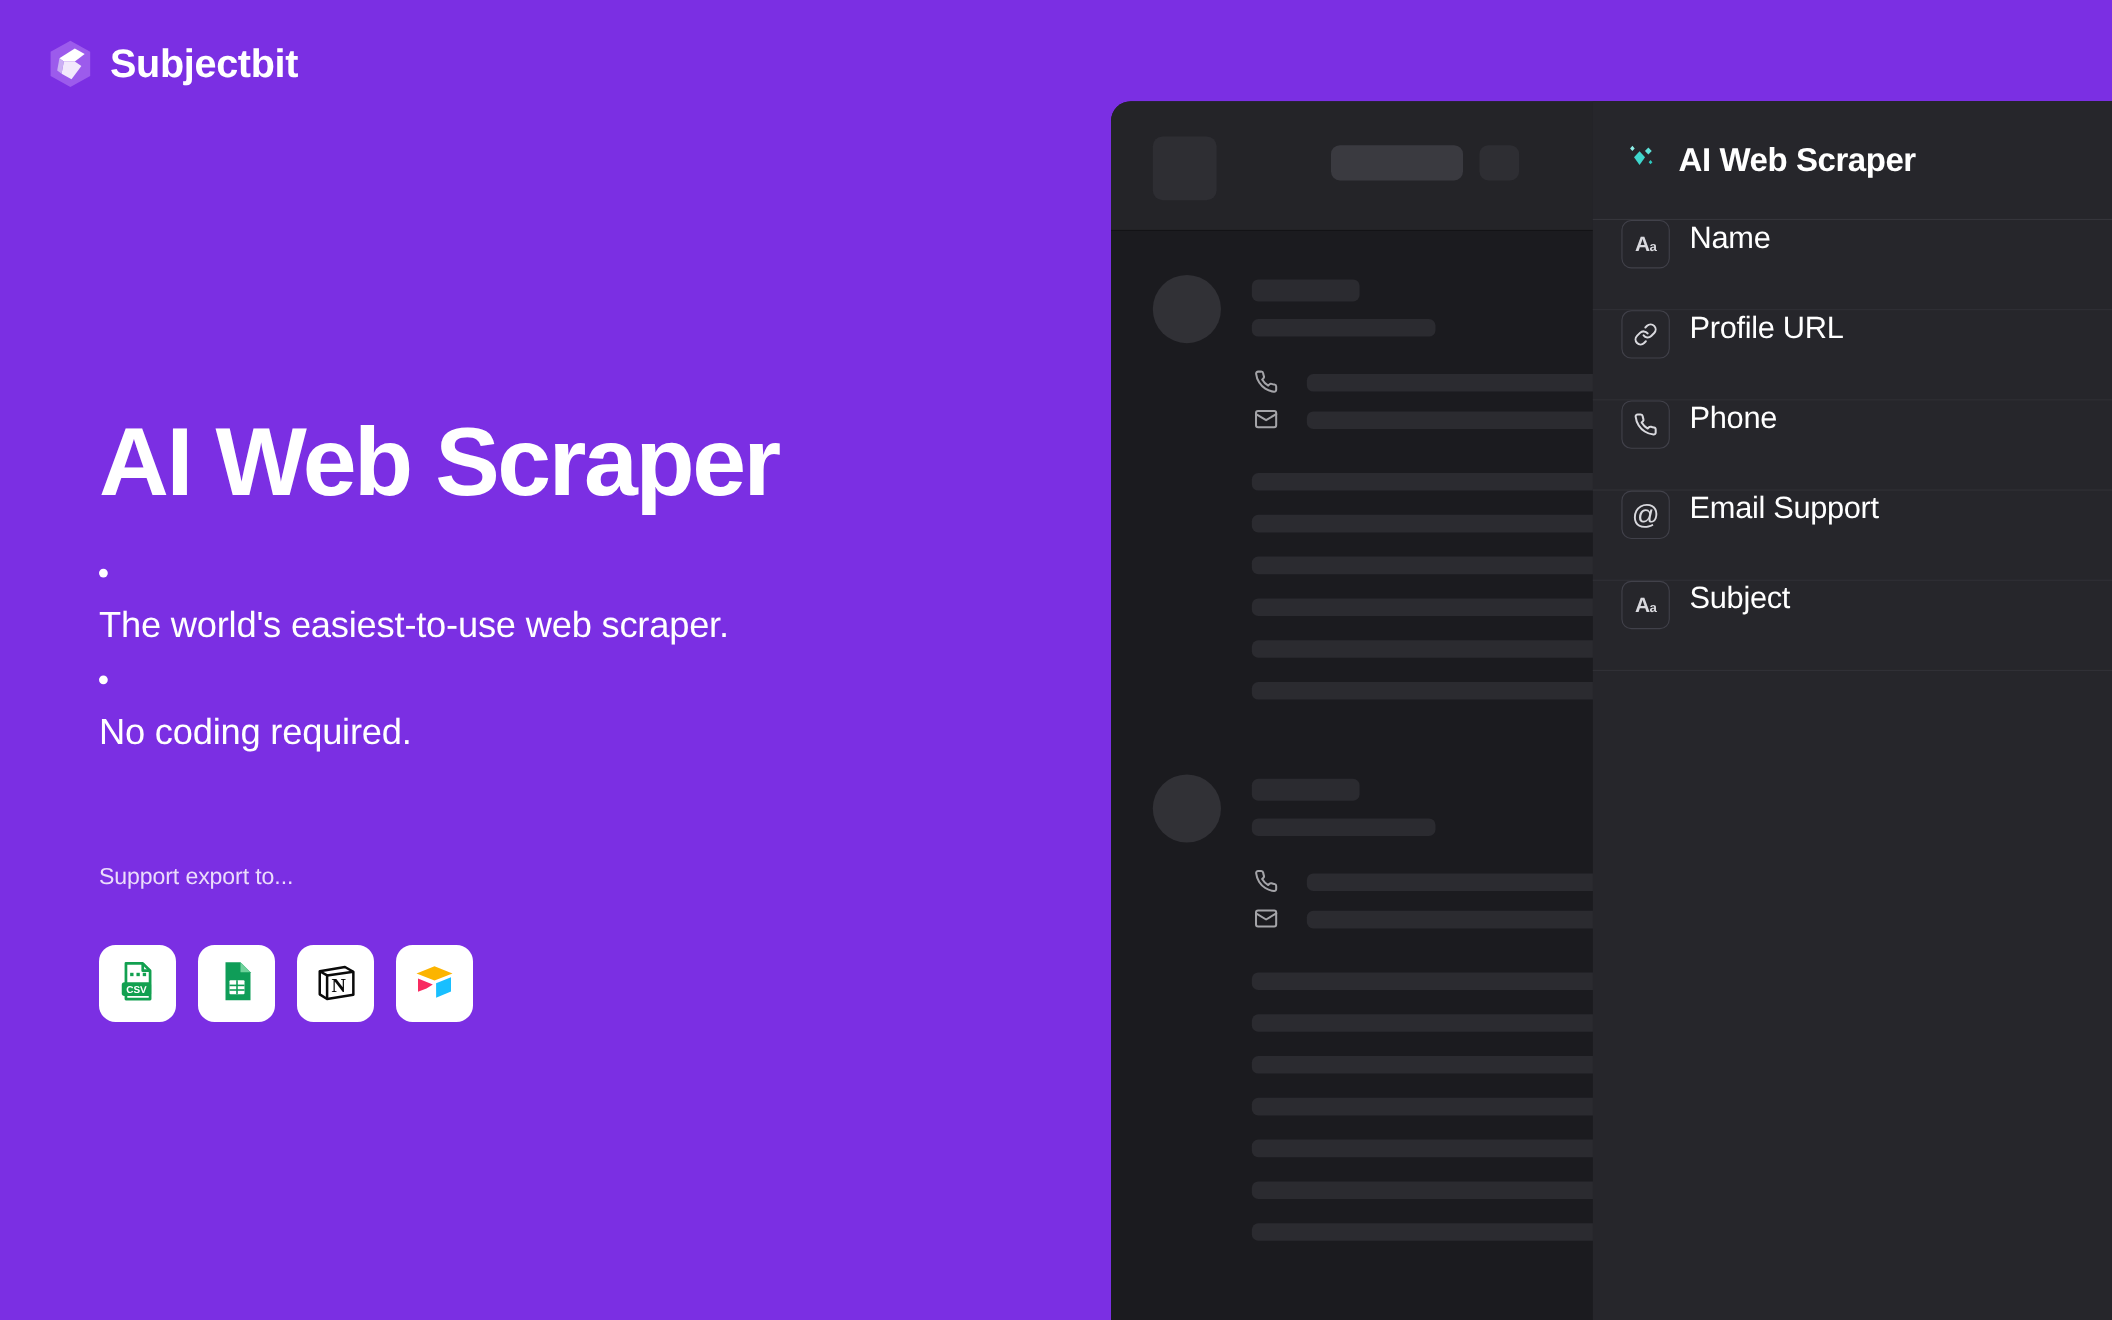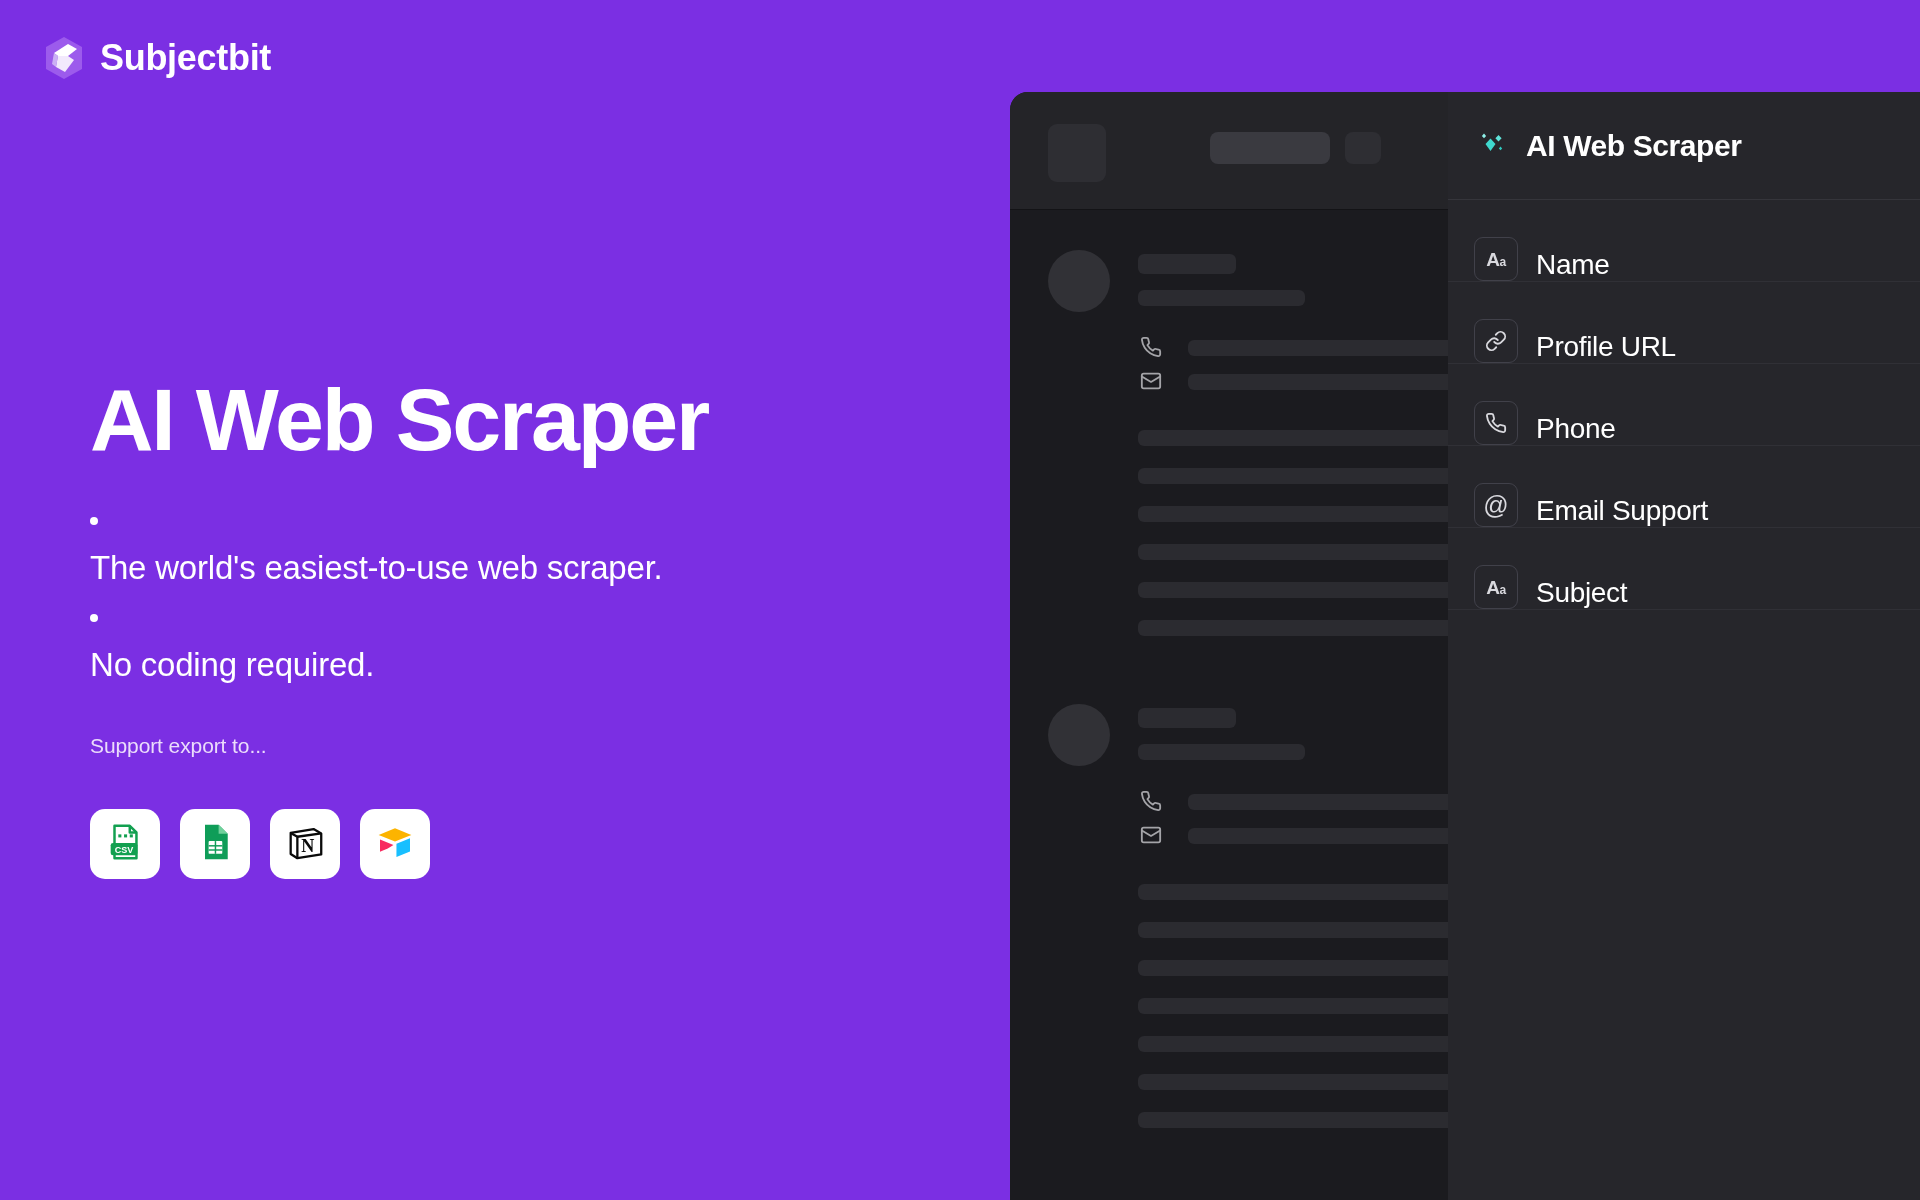--- a/index.html
+++ b/index.html
@@ -74,32 +74,32 @@
     border-radius: 50%;
     background: #ffffff;
     flex: 0 0 auto;
     position: relative;
     top: -8px;
   }
 
   .export-label {
     position: absolute;
     left: 90px;
-    top: 734px;
+    top: 786px;
     font-size: 21px;
     font-weight: 400;
     color: #EBDCFB;
     letter-spacing: -0.1px;
     white-space: nowrap;
   }
 
   .export-icons {
     position: absolute;
     left: 90px;
-    top: 809px;
+    top: 859px;
     display: flex;
     gap: 20px;
     align-items: flex-end;
   }
   .export-chip {
     width: 70px; height: 70px;
     background: #ffffff;
     border-radius: 15px;
     display: flex;
     align-items: center;
@@ -201,21 +201,21 @@
   .panel-title {
     font-size: 30px;
     font-weight: 700;
     color: #ffffff;
     letter-spacing: -0.4px;
     white-space: nowrap;
   }
   .field-row {
     height: 82px;
     display: flex;
-    align-items: flex-end;
+    align-items: flex-start;
     gap: 18px;
     padding-left: 26px;
     border-bottom: 1px solid #303036;
   }
   .field-icon {
     width: 44px; height: 44px;
     border: 1px solid #41414A;
     border-radius: 9px;
     display: flex;
     align-items: center;

